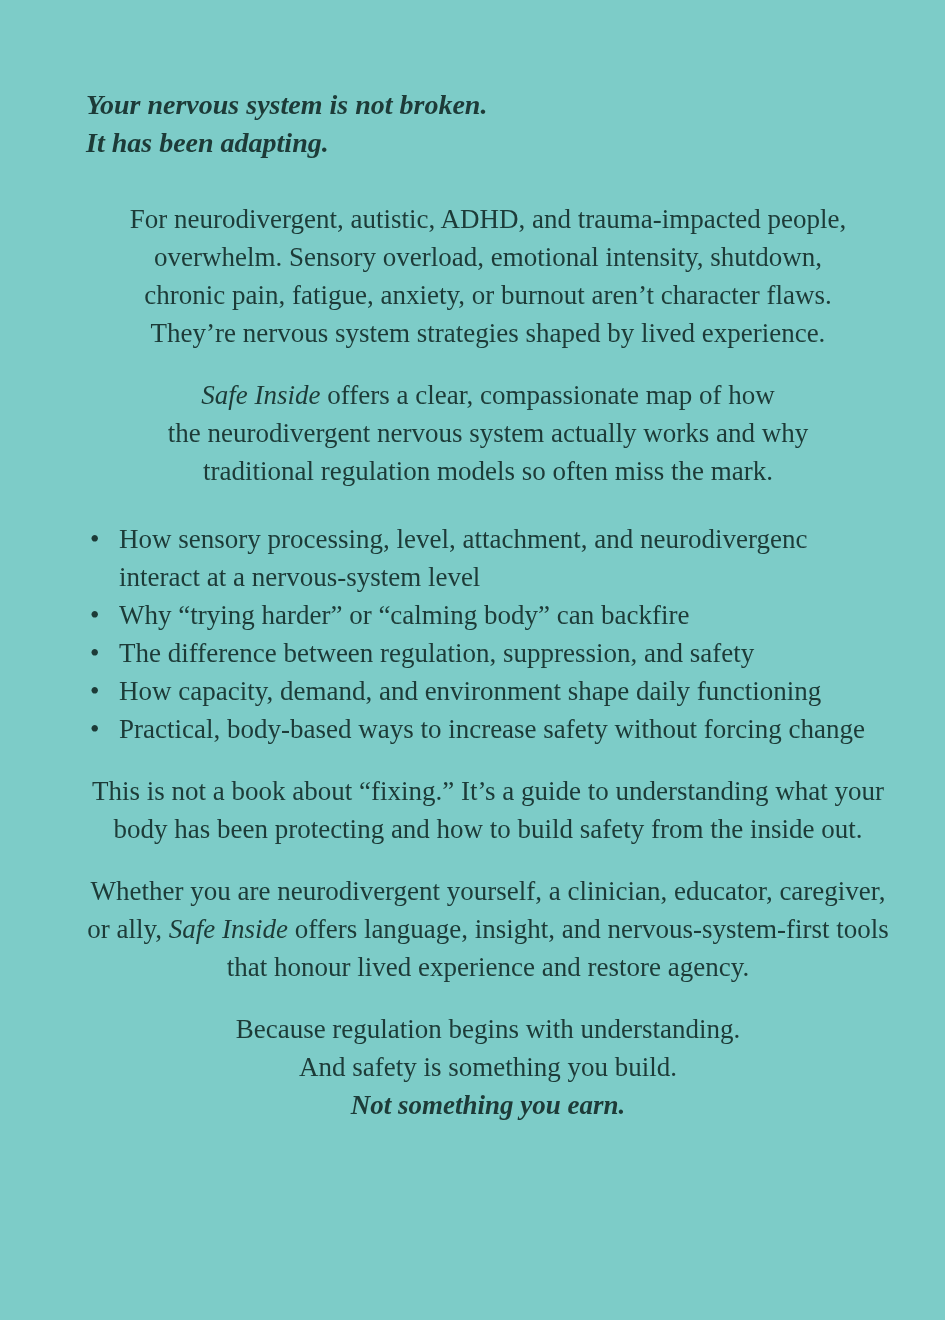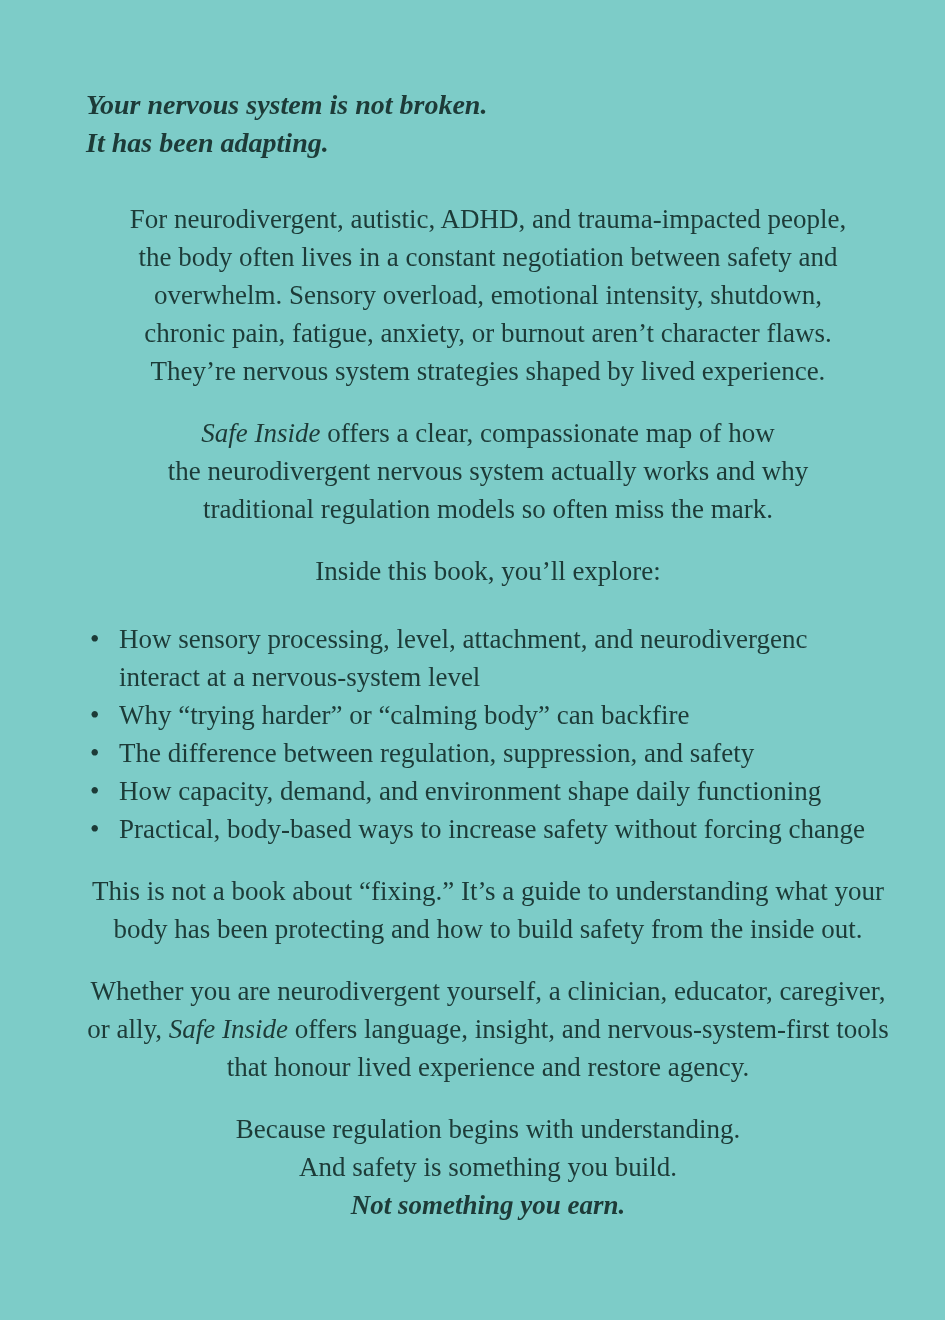--- a/index.html
+++ b/index.html
@@ -59,33 +59,31 @@
 
 <div class="page">
 
   <h1 class="tagline">
     <span class="line">Your nervous system is not broken.</span>
     <span class="line">It has been adapting.</span>
   </h1>
 
   <p class="block mt-38">
     <span class="line">For neurodivergent, autistic, ADHD, and trauma-impacted people,</span>
-    <span class="line">the body often lives in a constant negotiation between safety and</span>
     <span class="line">overwhelm. Sensory overload, emotional intensity, shutdown,</span>
     <span class="line">chronic pain, fatigue, anxiety, or burnout aren’t character flaws.</span>
     <span class="line">They’re nervous system strategies shaped by lived experience.</span>
   </p>
 
   <p class="block mt-24">
     <span class="line"><em class="book-title">Safe Inside</em><span> offers a clear, compassionate map of how</span></span>
     <span class="line">the neurodivergent nervous system actually works and why</span>
     <span class="line">traditional regulation models so often miss the mark.</span>
   </p>
 
-  <p class="block mt-24">Inside this book, you’ll explore:</p>
 
   <ul class="explore-list">
     <li>
       <span class="marker">•</span>
       <span class="btext">How sensory processing, level, attachment, and neurodivergenc interact at a nervous-system level</span>
     </li>
     <li>
       <span class="marker">•</span>
       <span class="btext">Why “trying harder” or “calming body” can backfire</span>
     </li>

